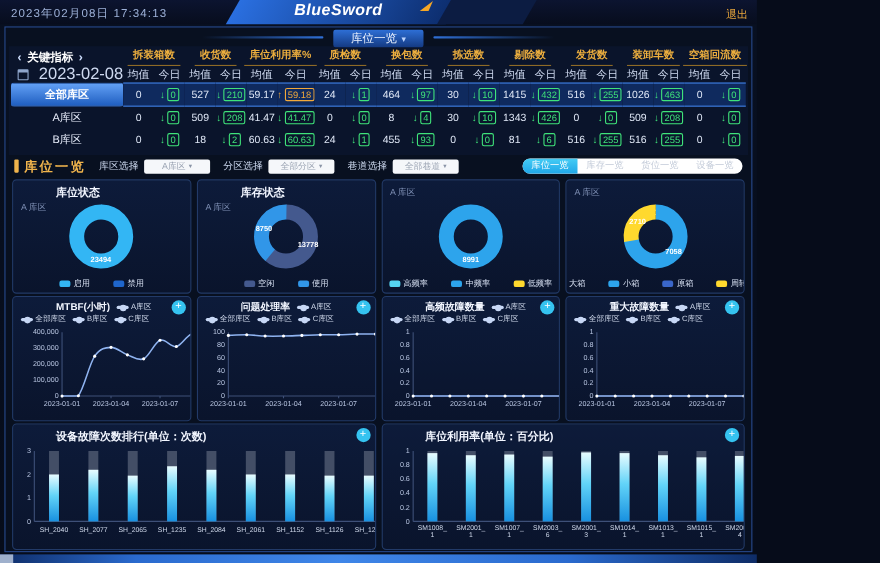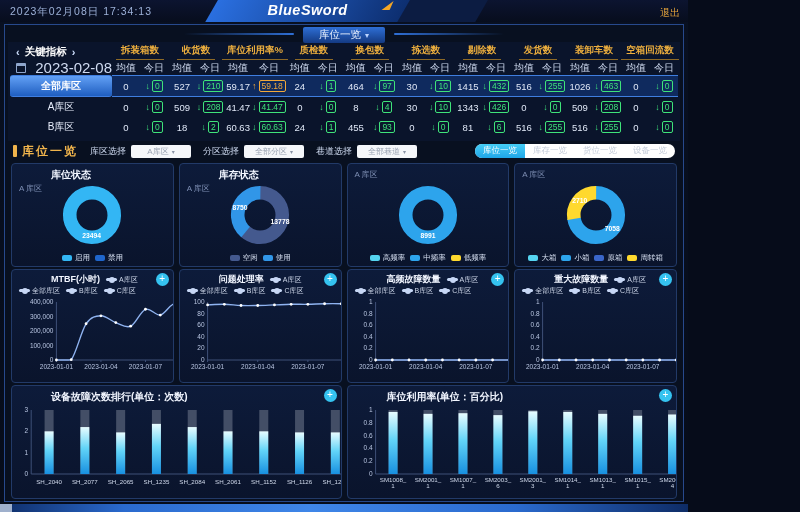--- a/index.html
+++ b/index.html
@@ -60,21 +60,21 @@
 
   
   .row{display:flex;gap:5px;padding:0 6px;margin-top:2px;}
   .donut-row{flex:0 0 104px;}
   .line-row{flex:0 0 114px;}
   .bar-row{flex:0 0 110px;}
   .panel{flex:1;background:linear-gradient(180deg,#0d1b3a,#0a142c);border:1px solid #223a68;border-radius:4px;position:relative;overflow:hidden;padding:4px 7px;}
   .ptitle{font-size:10px;font-weight:bold;color:#f2f6ff;white-space:nowrap;margin-left:32px;}
   .psub{font-size:8px;color:#7e8fb4;margin-top:1px;}
   .donut-svg{position:absolute;left:50%;top:20px;transform:translateX(-50%);}
-  .legend{position:absolute;left:0;right:0;bottom:3px;display:flex;justify-content:center;gap:5px;}
+  .legend{position:absolute;left:0;right:0;bottom:3px;display:flex;justify-content:center;gap:21px;}
   .litem{display:flex;align-items:center;gap:3px;font-size:7.5px;color:#d7e0f2;cursor:pointer;white-space:nowrap;}
   .lsw{width:10px;height:6px;border-radius:2px;}
   .phead{display:flex;flex-wrap:wrap;align-items:flex-start;column-gap:6px;padding-right:16px;line-height:11px;}
   .phead .ptitle{font-size:9px;}
   .lgitem{display:flex;align-items:center;gap:2px;font-size:7px;color:#cfd8ea;cursor:pointer;}
   .lmark{position:relative;width:11px;height:3px;border-radius:2px;background:#c7d7f5;}
   .lmark::after{content:'';position:absolute;left:3px;top:-1.5px;width:6px;height:6px;border-radius:50%;background:inherit;}
   .plus{position:absolute;top:3px;right:4px;width:13px;height:13px;border-radius:50%;background:#35c3f0;color:#fff;font-size:10px;line-height:12px;text-align:center;cursor:pointer;}
 
   

